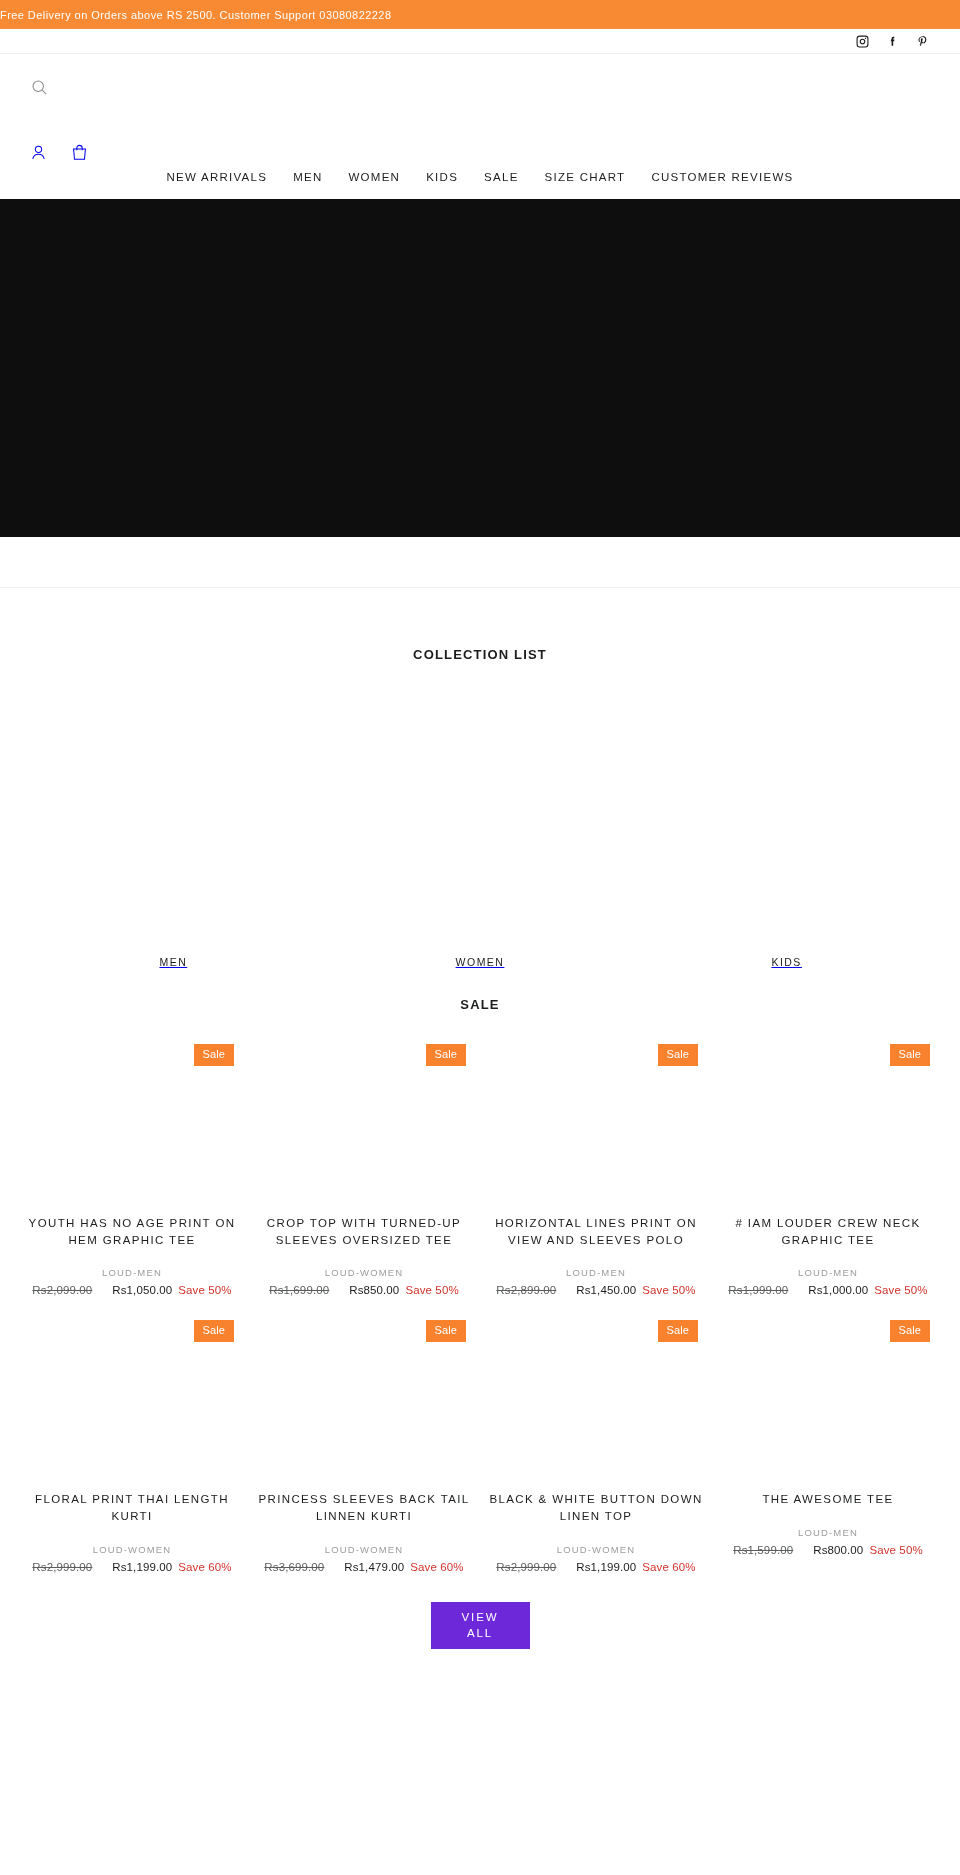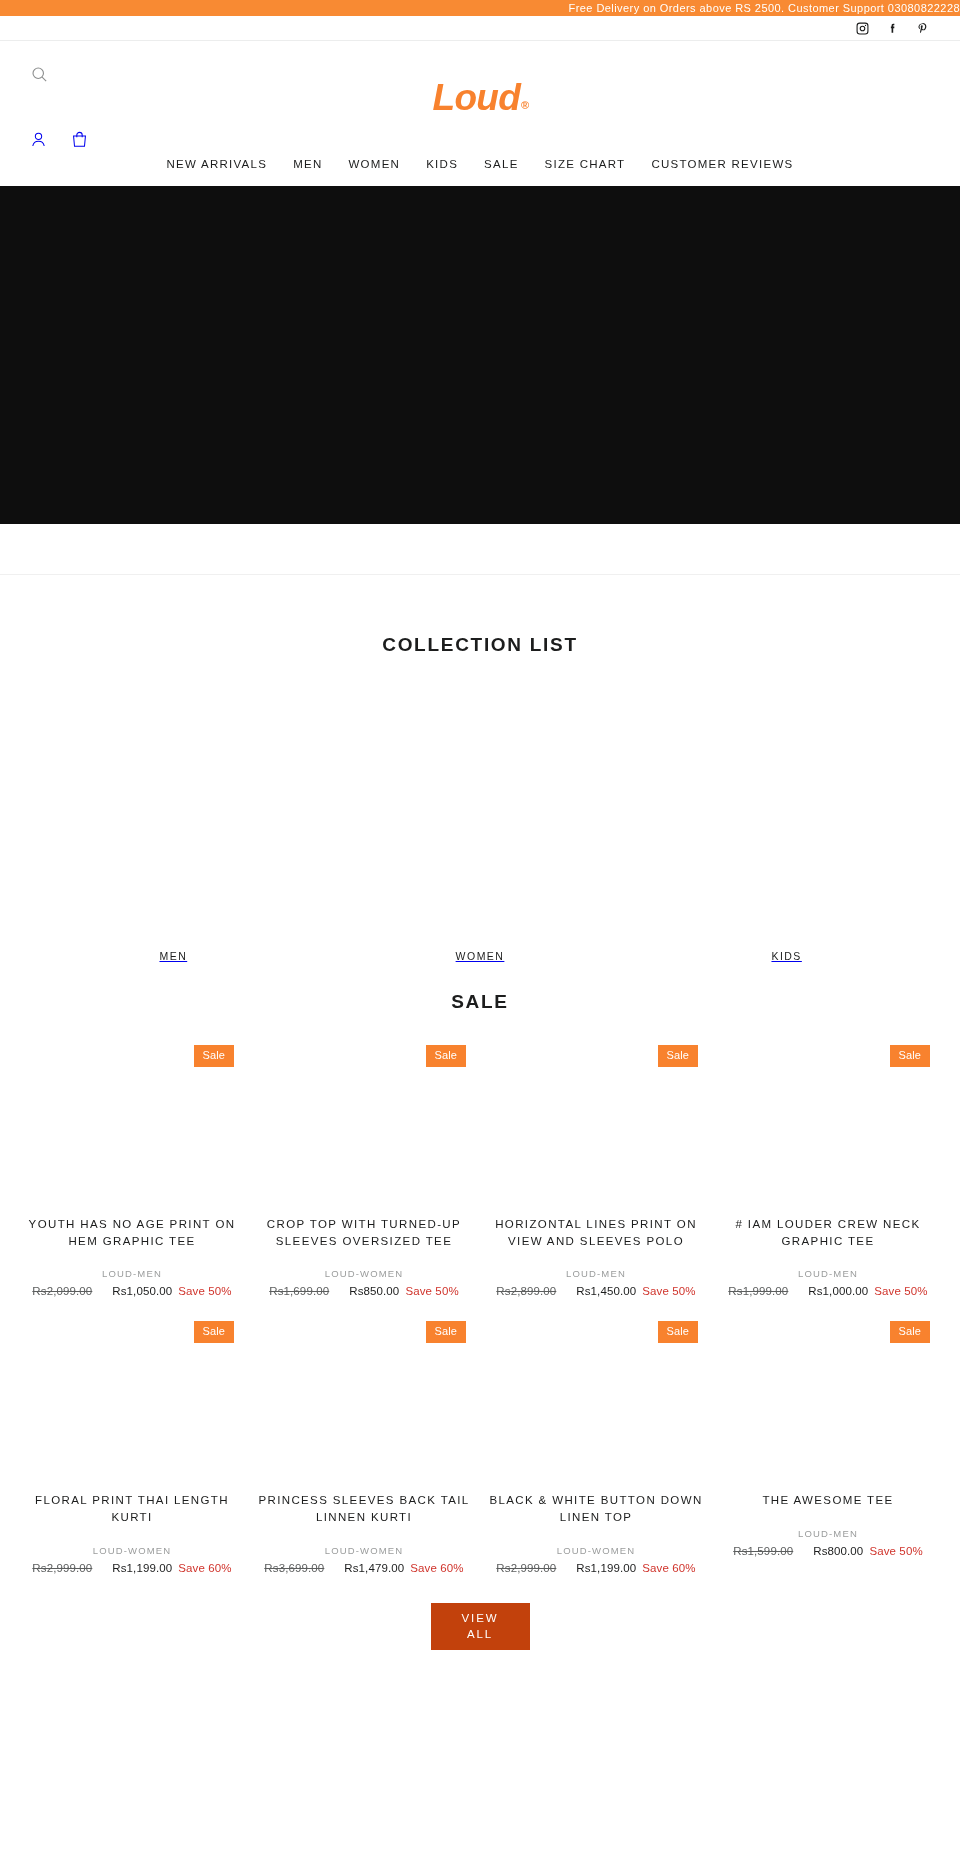--- a/index.html
+++ b/index.html
@@ -9,22 +9,22 @@
     font-family:"Liberation Sans", sans-serif;
     color:#1c1d1d;
     -webkit-font-smoothing:antialiased;
   }
   body { width:960px; min-height:1875px; position:relative; overflow-x:hidden; }
 
   
   .announce {
     background:#f88a33;
     color:#ffffff;
-    height:16px;
-    display:flex; align-items:center; justify-content:flex-end;
+    height:29px;
+    display:flex; align-items:center; justify-content:flex-start;
     font-size:11px;
     letter-spacing:.04em;
   }
 
   
   .social-strip {
     height:25px;
     background:#fff;
     display:flex; align-items:center; justify-content:flex-end;
     padding-right:31px;
@@ -102,21 +102,21 @@
   }
   .hero-spacer {
     height:51px;
     background:#fff;
     border-bottom:1px solid #f0f0f0;
   }
 
   
   .section-title {
     text-align:center;
-    font-size:19px;
+    font-size:13px;
     font-weight:bold;
     letter-spacing:.09em;
     color:#1c1d1d;
   }
 
   
   .collection-section { padding-top:59px; }
   .collection-grid {
     display:grid;
     grid-template-columns:repeat(3,1fr);
@@ -195,21 +195,21 @@
   .price-now { margin-left:20px; }
   .price-save { margin-left:6px; color:#d0342c; }
 
   
   .viewall-wrap {
     display:flex; justify-content:center;
     margin-top:29px;
     padding-bottom:30px;
   }
   .viewall-btn {
-    background:#c2410c;
+    background:#6d28d9;
     color:#ffffff;
     width:99px;
     height:47px;
     display:flex; flex-direction:column;
     align-items:center; justify-content:center;
     font-size:11.5px;
     letter-spacing:.16em;
     line-height:1.45;
     text-decoration:none;
     border:none;
@@ -246,23 +246,20 @@
 
 <header class="header">
 
   <a href="#" class="search-btn">
     <svg width="19" height="19" viewBox="0 0 24 24" fill="none" stroke="currentColor" stroke-width="1.4">
       <circle cx="10.4" cy="10.4" r="6.6"></circle>
       <line x1="15.3" y1="15.3" x2="20.4" y2="20.4"></line>
     </svg>
   </a>
 
-  <div class="logo-wrap">
-    <span class="logo"><span>Loud</span><span class="reg">®</span></span>
-  </div>
 
   <div class="acct-row">
     <a href="#" class="hicon">
       <svg width="19" height="19" viewBox="0 0 24 24" fill="none" stroke="currentColor" stroke-width="1.3">
         <circle cx="12" cy="8" r="4"></circle>
         <path d="M4.8 20.2c.6-3.7 3.6-6 7.2-6s6.6 2.3 7.2 6"></path>
       </svg>
     </a>
     <a href="#" class="hicon">
       <svg width="19" height="19" viewBox="0 0 24 24" fill="none" stroke="currentColor" stroke-width="1.3">

